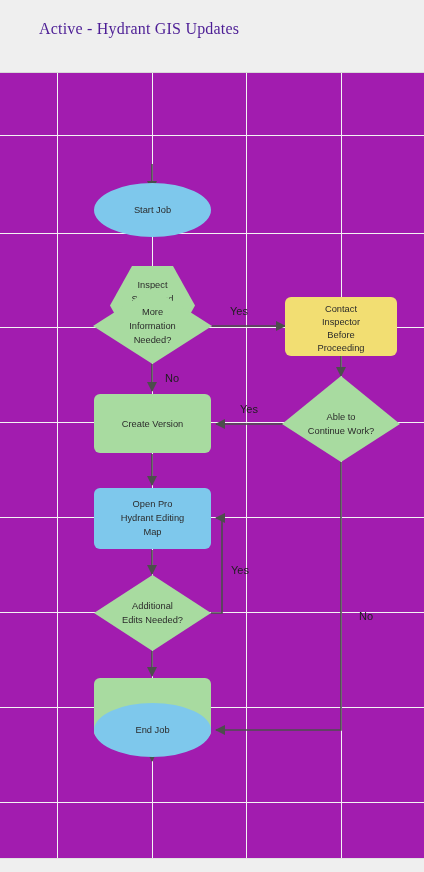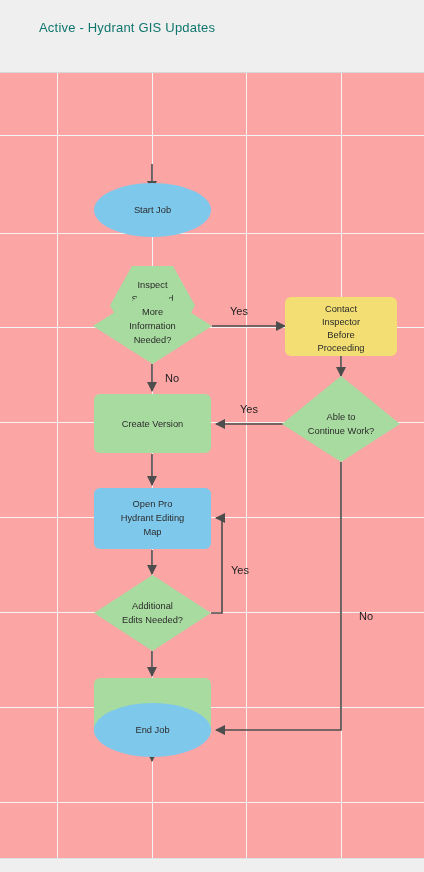--- a/index.html
+++ b/index.html
@@ -28,34 +28,35 @@
     width: 424px;
     height: 73px;
     background: #efefef;
     border-bottom: 1px solid #d8d8d8;
     box-sizing: border-box;
   }
   #header-title {
     position: absolute;
     left: 39px;
     top: 20px;
-    font-size: 13px;
+    font-size: 16px;
     font-weight: 400;
     letter-spacing: 0.2px;
-    color: #0f766e;
+    color: #4c1d95;
     white-space: nowrap;
+    font-family: Liberation Serif, serif;
   }
 
   
   #canvas {
     position: absolute;
     left: 0; top: 73px;
     width: 424px;
     height: 785px;
-    background: #fca5a5;
+    background: #a21caf;
     overflow: hidden;
   }
   #grid {
     position: absolute;
     left: 0; top: 0;
     width: 424px;
     height: 785px;
   }
   #diagram-svg {
     position: absolute;

